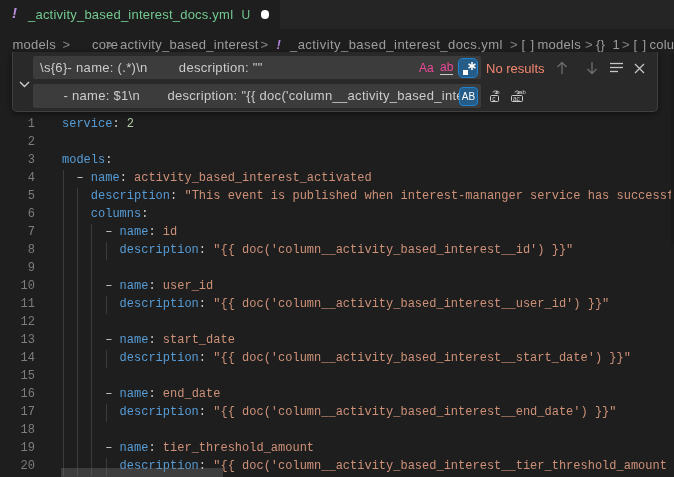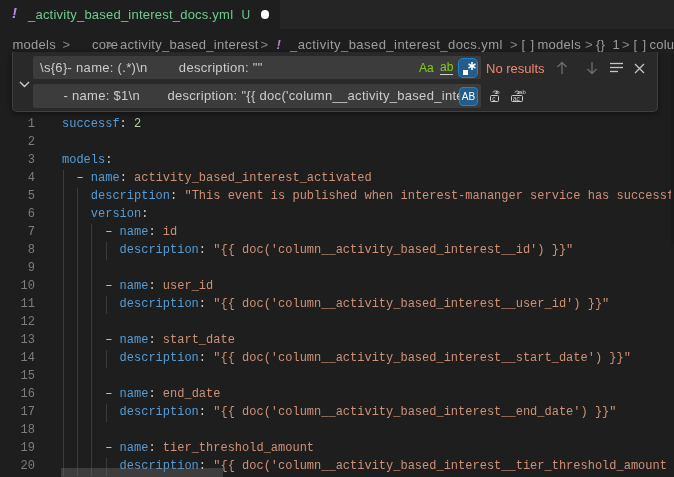--- a/index.html
+++ b/index.html
@@ -34,21 +34,21 @@
   #rstrip { left:670.5px; top:54px; width:3.5px; height:190px; background:#1a1a1a; }
   
   #widget { left:12px; top:52px; width:646px; height:60px; background:#292929;
             border:1px solid #404040; border-top:none;
             border-radius:0 0 5px 5px; box-shadow:0 2px 6px rgba(0,0,0,0.45); }
   #chev { left:19px; top:81px; }
   .inp { background:#3c3c3c; border-radius:2px; position:absolute; left:33px; width:448px;
          color:#cccccc; font-size:13px; letter-spacing:0.3px; white-space:pre; overflow:hidden; }
   #find { top:56px; height:23px; line-height:23px; padding-left:7px; }
   #repl { top:84px; height:24px; line-height:24px; padding-left:7px; }
-  .tgl { position:absolute; color:#84cc16; font-size:12px; }
+  .tgl { position:absolute; color:#ec4899; font-size:12px; }
   #optAa { left:419px; top:61px; }
   #optAb { left:440px; top:61px; border-bottom:1px solid #cccccc; line-height:12px; height:14px;}
   #optRe { left:458px; top:58px; width:20px; height:20px; background:#255c88;
            border:1px solid #1b83d2; border-radius:5px; }
   #optAB { left:459px; top:87px; width:19px; height:19px; background:#255c88;
            border:1px solid #1b83d2; border-radius:4px; color:#ffffff; font-size:10px;
            text-align:center; line-height:17px; }
   #nores { left:486px; top:60.5px; color:#f48771; font-size:13px;text-align:center; }
 </style>
 </head>
@@ -105,26 +105,26 @@
 12
 13
 14
 15
 16
 17
 18
 19
 20</pre>
 
-  <pre class="abs" id="code"><span class="k">successf</span>: <span class="n">2</span>
+  <pre class="abs" id="code"><span class="k">service</span>: <span class="n">2</span>
 
 <span class="k">models</span>:
   – <span class="k">name</span>: <span class="s">activity_based_interest_activated</span>
     <span class="k">description</span>: <span class="s">"This event is published when interest-mananger service has successf</span>
-    <span class="k">version</span>:
+    <span class="k">columns</span>:
       – <span class="k">name</span>: <span class="s">id</span>
         <span class="k">description</span>: <span class="s">"{{ doc('column__activity_based_interest__id') }}"</span>
 
       – <span class="k">name</span>: <span class="s">user_id</span>
         <span class="k">description</span>: <span class="s">"{{ doc('column__activity_based_interest__user_id') }}"</span>
 
       – <span class="k">name</span>: <span class="s">start_date</span>
         <span class="k">description</span>: <span class="s">"{{ doc('column__activity_based_interest__start_date') }}"</span>
 
       – <span class="k">name</span>: <span class="s">end_date</span>

